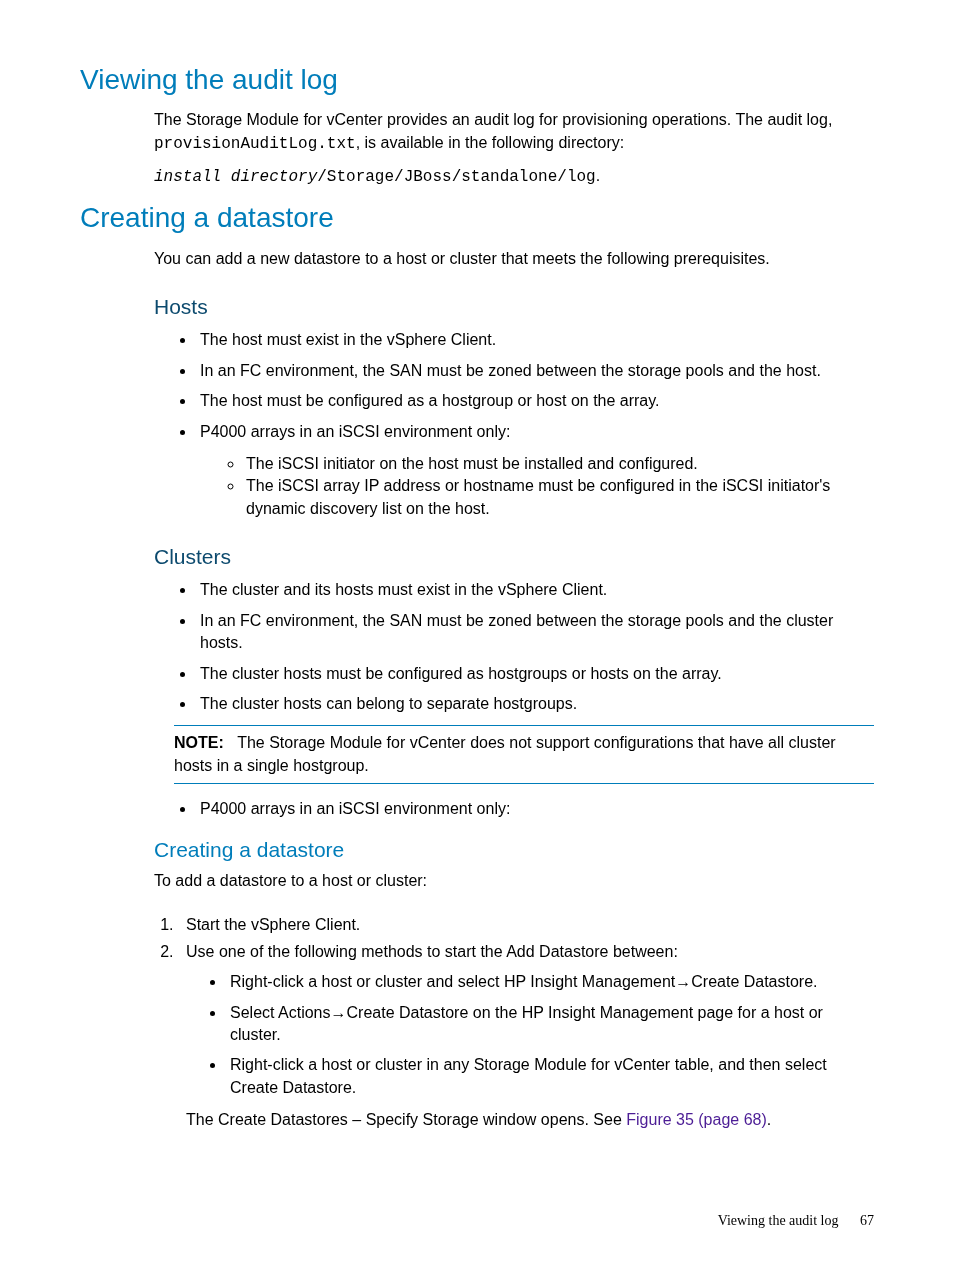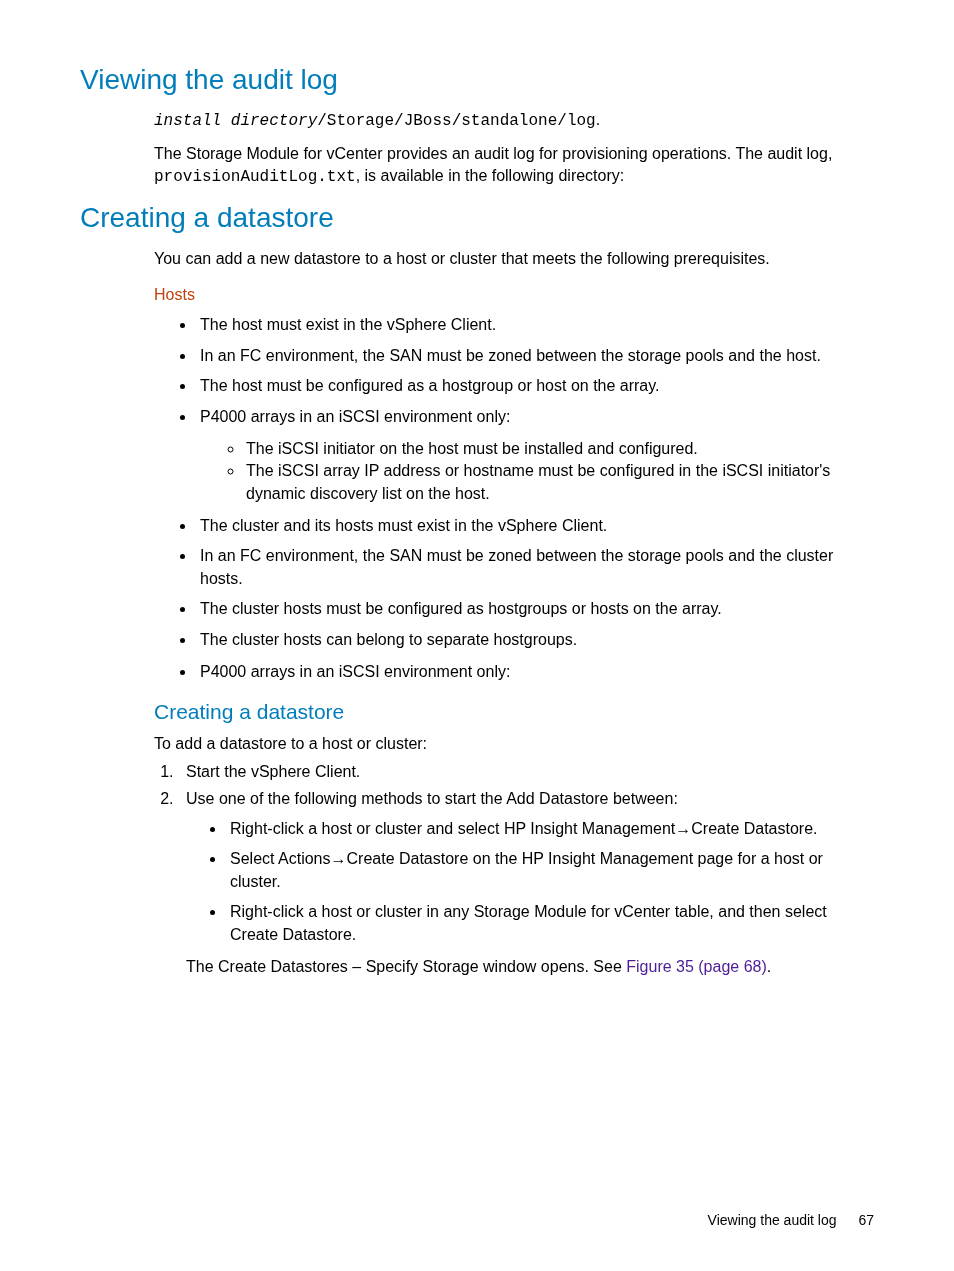--- a/index.html
+++ b/index.html
@@ -18,23 +18,23 @@
   h1.section {
     font-family: Arial, Helvetica, sans-serif;
     font-weight: normal;
     font-size: 28px;
     color: #007dba;
     margin: 0 0 10px 0;
   }
   h2.subsection {
     font-family: Arial, Helvetica, sans-serif;
     font-weight: normal;
-    font-size: 16px;
-    color: #c2410c;
-    margin: 14px 0 6px 0;
+    font-size: 21px;
+    color: #0c4a6e;
+    margin: 22px 0 6px 0;
   }
   h3.subsubsection {
     font-family: Arial, Helvetica, sans-serif;
     font-weight: normal;
     font-size: 21px;
     color: #007dba;
     margin: 14px 0 6px 0;
   }
   .body-indent {
     margin-left: 74px;
@@ -62,21 +62,21 @@
   ul.circles {
     list-style: circle;
     margin: 10px 0 6px 0;
     padding-left: 44px;
   }
   ul.circles > li {
     padding-left: 2px;
     margin: 0 0;
   }
   ol.steps {
-    margin: 6px 0 10px 0;
+    margin: 22px 0 10px 0;
     padding-left: 24px;
   }
   ol.steps > li {
     padding-left: 8px;
     margin: 4px 0;
   }
   .note-box {
     border-top: 1px solid #007dba;
     border-bottom: 1px solid #007dba;
     padding: 6px 0;
@@ -89,35 +89,36 @@
   .arrow { font-family: Arial, sans-serif; }
   a.link {
     color: #4c1d95;
     text-decoration: none;
   }
   .footer {
     position: absolute;
     bottom: 40px;
     right: 80px;
     font-size: 14px;
+    font-family: Liberation Serif, serif;
   }
   .footer-page {
     margin-left: 18px;
   }
 </style>
 </head>
 <body>
 
 <h1 class="section">Viewing the audit log</h1>
 <div class="body-indent">
   <p>
-    <span class="mono-italic">install directory</span><span class="mono">/Storage/JBoss/standalone/log</span><span>.</span>
+    <span>The Storage Module for vCenter provides an audit log for provisioning operations. The audit log, </span><code class="mono">provisionAuditLog.txt</code><span>, is available in the following directory:</span>
   </p>
   <p>
-    <span>The Storage Module for vCenter provides an audit log for provisioning operations. The audit log, </span><code class="mono">provisionAuditLog.txt</code><span>, is available in the following directory:</span>
+    <span class="mono-italic">install directory</span><span class="mono">/Storage/JBoss/standalone/log</span><span>.</span>
   </p>
 </div>
 
 <h1 class="section">Creating a datastore</h1>
 <div class="body-indent">
   <p>You can add a new datastore to a host or cluster that meets the following prerequisites.</p>
 
   <h2 class="subsection">Hosts</h2>
   <ul class="bullets">
     <li>The host must exist in the vSphere Client.</li>
@@ -125,27 +126,31 @@
     <li>The host must be configured as a hostgroup or host on the array.</li>
     <li>
       <span>P4000 arrays in an iSCSI environment only:</span>
       <ul class="circles">
         <li>The iSCSI initiator on the host must be installed and configured.</li>
         <li>The iSCSI array IP address or hostname must be configured in the iSCSI initiator's dynamic discovery list on the host.</li>
       </ul>
     </li>
   </ul>
 
+  <h2 class="subsection">Clusters</h2>
   <ul class="bullets">
     <li>The cluster and its hosts must exist in the vSphere Client.</li>
     <li>In an FC environment, the SAN must be zoned between the storage pools and the cluster hosts.</li>
     <li>The cluster hosts must be configured as hostgroups or hosts on the array.</li>
     <li>The cluster hosts can belong to separate hostgroups.</li>
   </ul>
 
+  <div class="note-box">
+    <span class="note-label">NOTE:</span>&nbsp;&nbsp;&nbsp;<span>The Storage Module for vCenter does not support configurations that have all cluster hosts in a single hostgroup.</span>
+  </div>
 
   <ul class="bullets">
     <li>
       <span>P4000 arrays in an iSCSI environment only:</span>
     </li>
   </ul>
 
   <h3 class="subsubsection">Creating a datastore</h3>
   <p style="margin-bottom:4px;">To add a datastore to a host or cluster:</p>
   <ol class="steps">

